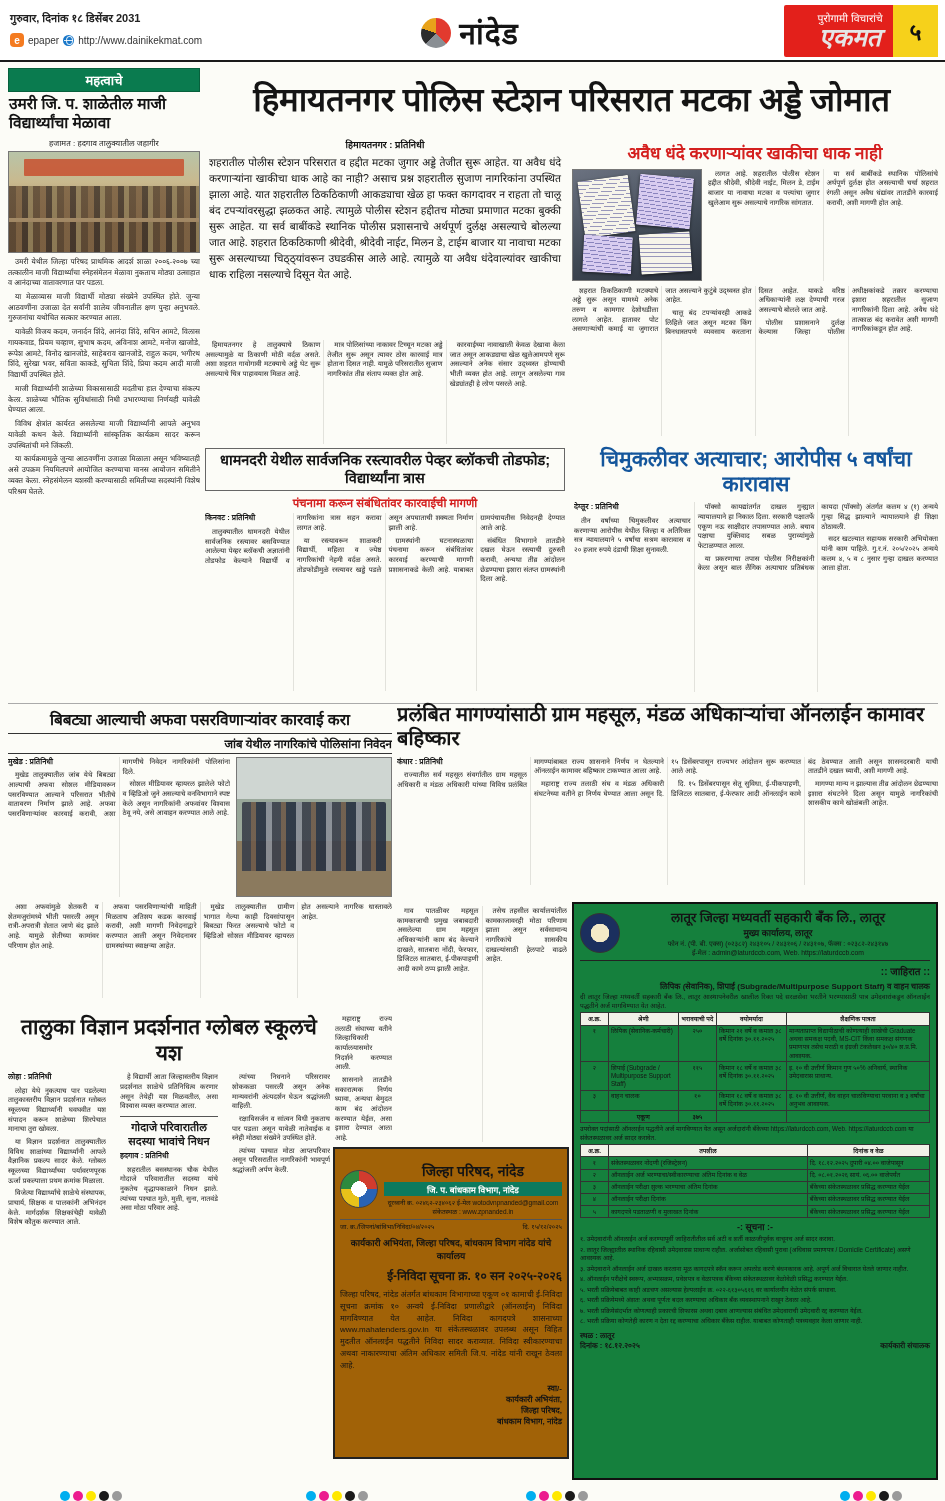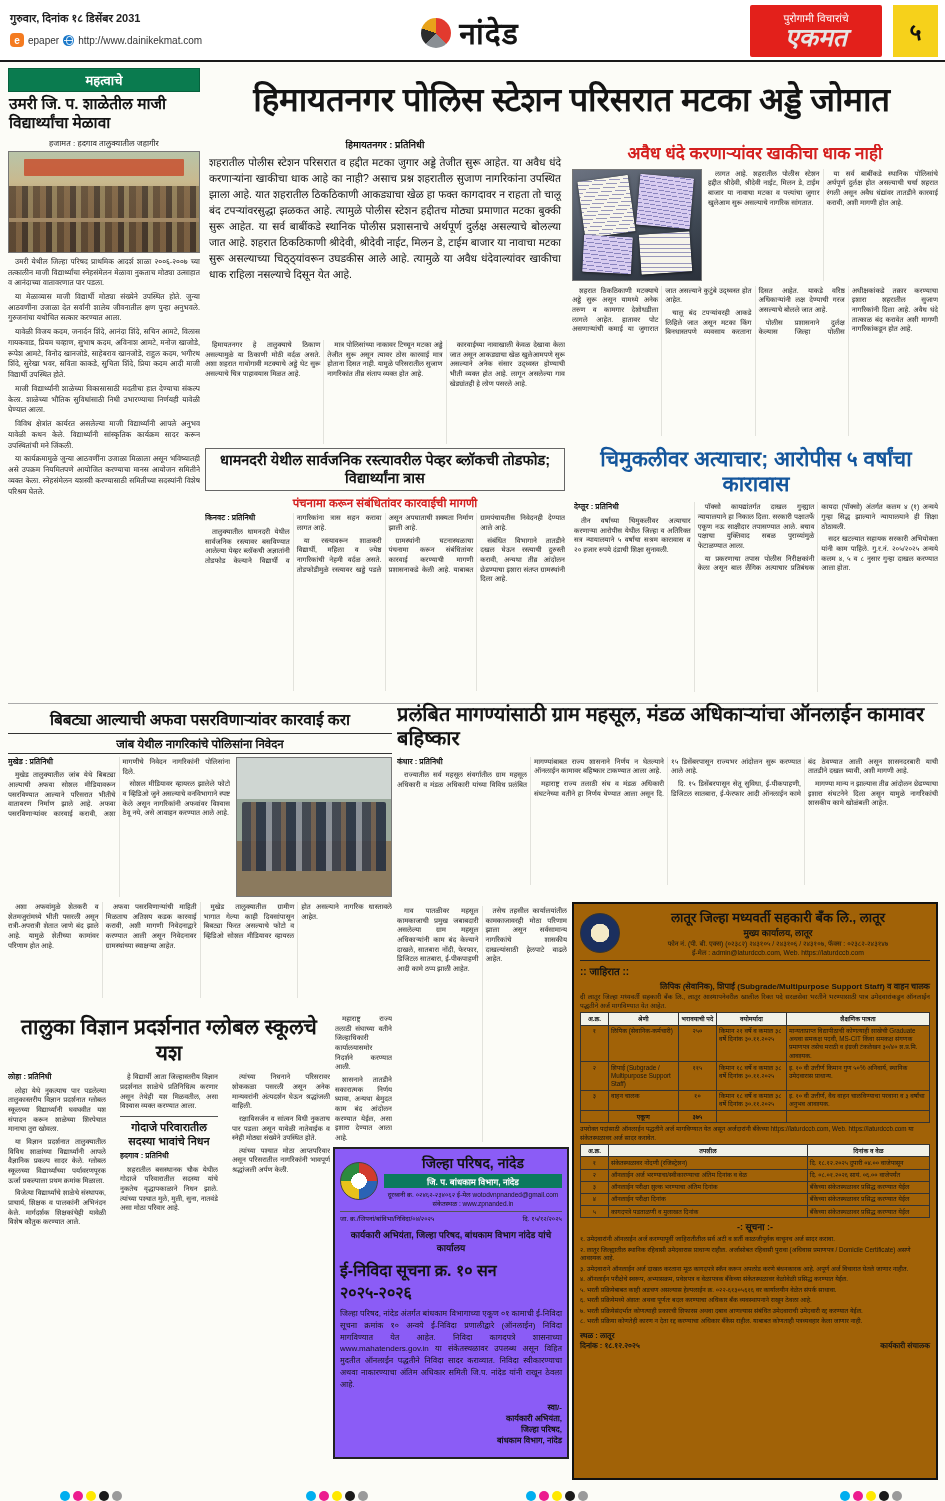--- a/index.html
+++ b/index.html
@@ -76,21 +76,21 @@
     <div class="abs epaper-row" style="left:10px;top:33px">
       <span class="epaper-badge">e</span>
       <span>epaper</span>
       <span class="globe"></span>
       <span>http://www.dainikekmat.com</span>
     </div>
     <div class="abs masthead" style="left:355px;top:12px;width:230px">
       <span class="masthead-logo"></span>
       <span class="masthead-title">नांदेड</span>
     </div>
-    <div class="abs brand-box" style="left:750px;top:5px;width:132px;height:52px">
+    <div class="abs brand-box" style="left:784px;top:5px;width:132px;height:52px">
       <div class="brand-tag">पुरोगामी विचारांचे</div>
       <div class="brand-name">एकमत</div>
     </div>
     <div class="abs pagenum-box" style="left:893px;top:5px;width:45px;height:52px">५</div>
   </div>
 
   <div class="abs" style="left:8px;top:68px;width:192px;height:632px;overflow:hidden">
     <div class="kicker">महत्वाचे</div>
     <div class="h-col">उमरी जि. प. शाळेतील माजी विद्यार्थ्यांचा मेळावा</div>
     <div class="caption">हजामत : हदगाव तालुक्यातील जहागीर</div>
@@ -162,21 +162,21 @@
       <p>पॉक्सो कायद्यांतर्गत दाखल गुन्ह्यात न्यायालयाने हा निकाल दिला. सरकारी पक्षातर्फे एकूण नऊ साक्षीदार तपासण्यात आले. बचाव पक्षाचा युक्तिवाद सबळ पुराव्यांमुळे फेटाळण्यात आला.</p>
       <p>या प्रकरणाचा तपास पोलीस निरीक्षकांनी केला असून बाल लैंगिक अत्याचार प्रतिबंधक कायदा (पॉक्सो) अंतर्गत कलम ४ (१) अन्वये गुन्हा सिद्ध झाल्याने न्यायालयाने ही शिक्षा ठोठावली.</p>
       <p>सदर खटल्यात सहायक सरकारी अभियोक्ता यांनी काम पाहिले. गु.र.नं. २०५/२०२५ अन्वये कलम ४, ५ व ८ नुसार गुन्हा दाखल करण्यात आला होता.</p>
     </div>
   </div>
 
   <div class="abs" style="left:8px;top:703px;width:930px;border-top:1px solid #aaa"></div>
 
   <div class="abs" style="left:8px;top:708px;width:384px;height:302px;overflow:hidden">
     <div style="font-size:15.5px;font-weight:bold;text-align:center">बिबट्या आल्याची अफवा पसरविणाऱ्यांवर कारवाई करा</div>
-    <div style="border-top:1.2px solid #333;border-bottom:1.2px solid #333;margin:3px 0;padding:2px 0;font-size:11.5px;font-weight:bold;text-align:center">जांब येथील नागरिकांचे पोलिसांना निवेदन</div>
+    <div style="border-top:1.2px solid #333;border-bottom:1.2px solid #333;margin:3px 0;padding:2px 0;font-size:11.5px;font-weight:bold;text-align:right">जांब येथील नागरिकांचे पोलिसांना निवेदन</div>
     <div style="display:flex;gap:6px;height:140px">
       <div class="body-text cols2" style="flex:1;overflow:hidden">
         <p class="byline">मुखेड : प्रतिनिधी</p>
         <p>मुखेड तालुक्यातील जांब येथे बिबट्या आल्याची अफवा सोशल मीडियावरून पसरविण्यात आल्याने परिसरात भीतीचे वातावरण निर्माण झाले आहे. अफवा पसरविणाऱ्यांवर कारवाई करावी, अशा मागणीचे निवेदन नागरिकांनी पोलिसांना दिले.</p>
         <p>सोशल मीडियावर व्हायरल झालेले फोटो व व्हिडिओ जुने असल्याचे वनविभागाने स्पष्ट केले असून नागरिकांनी अफवांवर विश्वास ठेवू नये, असे आवाहन करण्यात आले आहे.</p>
       </div>
       <div class="photo" style="width:156px;height:140px;flex:none;background:linear-gradient(180deg,#cfd6d2 0 30%,#9aa89b 30% 60%,#8b7a5e 60% 100%)">
         <div class="people"></div>
         <div class="ground"></div>
       </div>
@@ -223,59 +223,59 @@
         <p>शहरातील बसस्थानक चौक येथील गोदाजे परिवारातील सदस्या यांचे नुकतेच वृद्धापकाळाने निधन झाले. त्यांच्या पश्चात मुले, मुली, सुना, नातवंडे असा मोठा परिवार आहे.</p>
       </div>
       <div class="body-text" style="width:102px;overflow:hidden">
         <p>त्यांच्या निधनाने परिसरावर शोककळा पसरली असून अनेक मान्यवरांनी अंत्यदर्शन घेऊन श्रद्धांजली वाहिली.</p>
         <p>रक्षाविसर्जन व सांत्वन विधी नुकताच पार पडला असून यावेळी नातेवाईक व स्नेही मोठ्या संख्येने उपस्थित होते.</p>
         <p>त्यांच्या पश्चात मोठा आप्तपरिवार असून परिसरातील नागरिकांनी भावपूर्ण श्रद्धांजली अर्पण केली.</p>
       </div>
     </div>
   </div>
 
-  <div class="abs" style="left:333px;top:1147px;width:236px;height:312px;border:2px solid #222;background:#8b5cf6;padding:4px 5px;overflow:hidden">
+  <div class="abs" style="left:333px;top:1147px;width:236px;height:312px;border:2px solid #222;background:#a16207;padding:12px 5px;overflow:hidden">
     <div style="display:flex;gap:6px;align-items:center">
       <div class="zp-logo"></div>
       <div style="flex:1;text-align:center">
         <div style="font-size:14px;font-weight:bold">जिल्हा परिषद, नांदेड</div>
         <div style="background:#0c7a5e;color:#fff;font-size:8.5px;font-weight:bold;padding:1.5px 0;margin:2px 0">जि. प. बांधकाम विभाग, नांदेड</div>
         <div style="font-size:6.5px">
           <span>दूरध्वनी क्र. ०२४६२-२३४०६२</span>
           <span>ई-मेल wotodvnpnanded@gmail.com</span>
         </div>
         <div style="font-size:6.5px">संकेतस्थळ : www.zpnanded.in</div>
       </div>
     </div>
     <div style="display:flex;justify-content:space-between;font-size:6.5px;margin-top:3px;border-top:1px solid #555;padding-top:2px">
       <span>जा. क्र./जिपनां/बांविभा/निविदा/०४/२०२५</span>
       <span>दि. १५/१२/२०२५</span>
     </div>
     <div style="font-size:9px;font-weight:bold;text-align:center;margin-top:5px">कार्यकारी अभियंता, जिल्हा परिषद, बांधकाम विभाग नांदेड यांचे कार्यालय</div>
-    <div style="font-size:16px;font-weight:bold;text-align:left;margin:5px 0">ई-निविदा सूचना क्र. १० सन २०२५-२०२६</div>
+    <div style="font-size:12px;font-weight:bold;text-align:right;margin:5px 0">ई-निविदा सूचना क्र. १० सन २०२५-२०२६</div>
     <div style="font-size:8px;line-height:1.48;text-align:justify">जिल्हा परिषद, नांदेड अंतर्गत बांधकाम विभागाच्या एकूण ०१ कामाची ई-निविदा सूचना क्रमांक १० अन्वये ई-निविदा प्रणालीद्वारे (ऑनलाईन) निविदा मागविण्यात येत आहेत. निविदा कागदपत्रे शासनाच्या www.mahatenders.gov.in या संकेतस्थळावर उपलब्ध असून विहित मुदतीत ऑनलाईन पद्धतीने निविदा सादर कराव्यात. निविदा स्वीकारण्याचा अथवा नाकारण्याचा अंतिम अधिकार समिती जि.प. नांदेड यांनी राखून ठेवला आहे.</div>
     <div style="text-align:right;font-size:8px;font-weight:bold;margin-top:10px">
       <div>स्वा/-</div>
       <div>कार्यकारी अभियंता,</div>
       <div>जिल्हा परिषद,</div>
       <div>बांधकाम विभाग, नांदेड</div>
     </div>
   </div>
 
-  <div class="abs" style="left:572px;top:902px;width:366px;height:578px;border:2.5px solid #111;background:#a16207;padding:4px 6px;overflow:hidden">
+  <div class="abs" style="left:572px;top:902px;width:366px;height:578px;border:2.5px solid #111;background:#15803d;padding:4px 6px;overflow:hidden">
     <div style="display:flex;gap:6px;align-items:center;border-bottom:1.5px solid #222;padding-bottom:3px">
       <div class="bank-logo"></div>
       <div style="flex:1;text-align:center">
         <div style="font-size:13px;font-weight:bold">लातूर जिल्हा मध्यवर्ती सहकारी बँक लि., लातूर</div>
         <div style="font-size:9px;font-weight:bold">मुख्य कार्यालय, लातूर</div>
         <div style="font-size:6.8px">फोन नं. (पी. बी. एक्स) (०२३८२) २४३१०५ / २४३१०६ / २४३१०७, फॅक्स : ०२३८२-२४३१४७</div>
         <div style="font-size:6.8px">ई-मेल : admin@laturdccb.com, Web. https://laturdccb.com</div>
       </div>
     </div>
-    <div style="font-size:10px;font-weight:bold;text-align:left;margin:3px 0 2px">:: जाहिरात ::</div>
+    <div style="font-size:10px;font-weight:bold;text-align:right;margin:3px 0 2px">:: जाहिरात ::</div>
     <div style="font-size:8px;font-weight:bold;text-align:right;margin-bottom:2px">लिपिक (सेवानिक), शिपाई (Subgrade/Multipurpose Support Staff) व वाहन चालक</div>
     <div style="font-size:6.6px;line-height:1.32;text-align:justify;margin-bottom:2px">दी लातूर जिल्हा मध्यवर्ती सहकारी बँक लि., लातूर आस्थापनेवरील खालील रिक्त पदे सरळसेवा भरतीने भरण्यासाठी पात्र उमेदवारांकडून ऑनलाईन पद्धतीने अर्ज मागविण्यात येत आहेत.</div>
     <table class="ad-table">
       <tbody>
           <tr>
         <th style="width:8%">अ.क्र.</th>
         <th style="width:20%">श्रेणी</th>
         <th style="width:11%">भरावयाची पदे</th>
         <th style="width:20%">वयोमर्यादा</th>
         <th>शैक्षणिक पात्रता</th>

